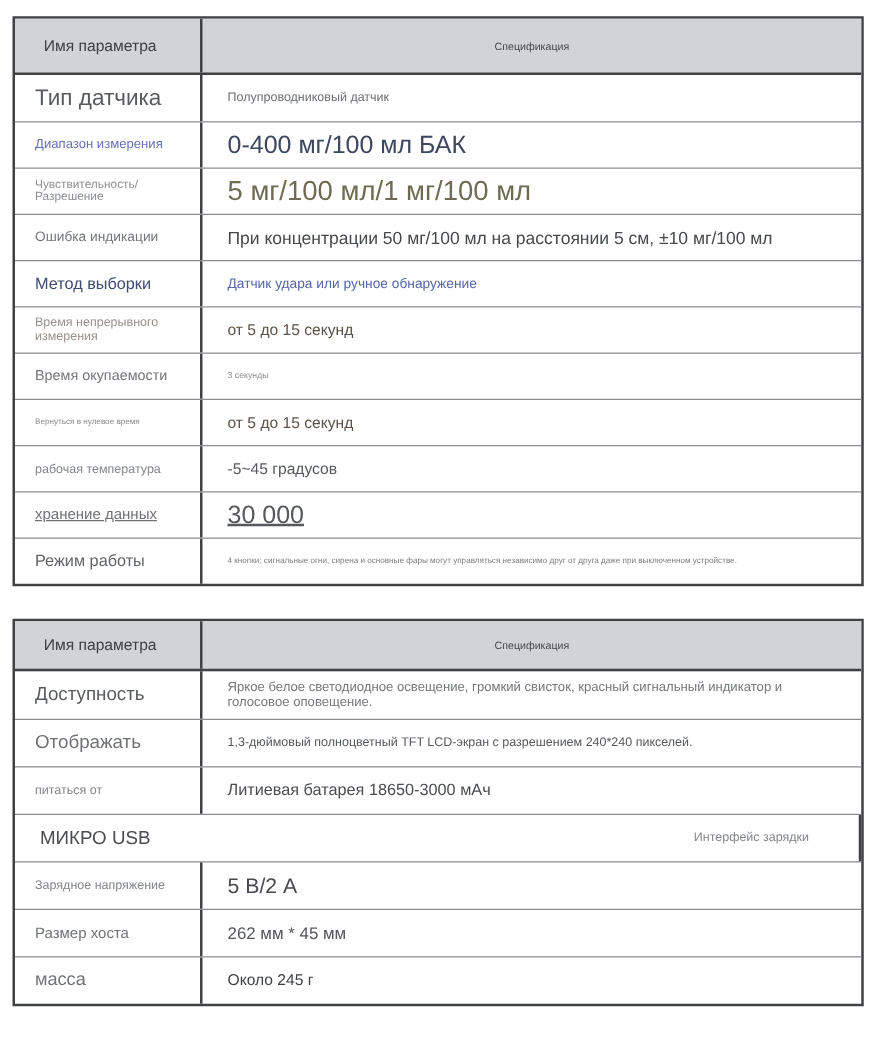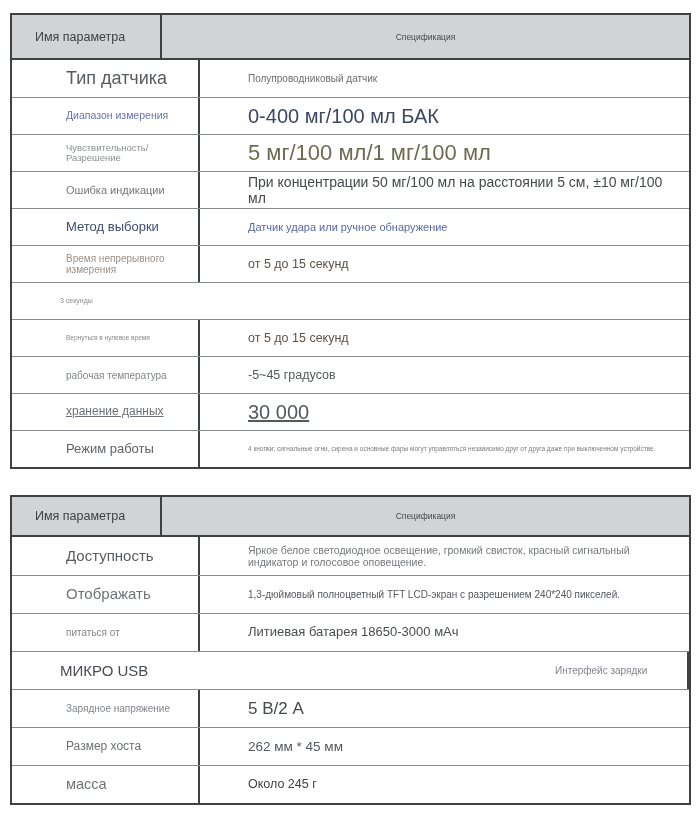--- a/index.html
+++ b/index.html
@@ -43,32 +43,32 @@
     justify-content: center;
     font-size: 8.5px;
     color: #46494c;
   }
   .row {
     display: flex;
     height: 38px;
   }
   .spec-table[data-table-index="0"] .row { height: 37px; }
   .row + .row { border-top: 1px solid #8a8d90; }
-  .cell { display: flex; align-items: center; margin-left: 38px; }
+  .cell { display: flex; align-items: center; }
   .name-cell {
     width: 150px;
     flex: 0 0 150px;
     padding-left: 16px;
     padding-right: 6px;
     border-right: 2px solid #3f4143;
     line-height: 1.1;
   }
   .value-cell {
     flex: 1;
-    padding-left: 10px;
+    padding-left: 20px;
     padding-right: 12px;
     line-height: 1.15;
   }
 </style>
 </head>
 <body>
 
 <div class="page">
 
   <section class="spec-table" data-table-index="0">
@@ -95,20 +95,21 @@
         </div>
         <div class="row">
           <div class="cell name-cell" style="font-size: 13px; color: rgb(62, 76, 114);">Метод выборки</div>
           <div class="cell value-cell" style="font-size: 11px; color: rgb(85, 104, 165);">Датчик удара или ручное обнаружение</div>
         </div>
         <div class="row">
           <div class="cell name-cell" style="font-size: 10px; color: rgb(155, 144, 137);">Время непрерывного измерения</div>
           <div class="cell value-cell" style="font-size: 12.5px; color: rgb(93, 82, 71);">от 5 до 15 секунд</div>
         </div>
         <div class="row">
+          <div class="cell name-cell" style="font-size: 11.5px; color: rgb(114, 117, 122);">Время окупаемости</div>
           <div class="cell value-cell" style="font-size: 7px; color: rgb(138, 141, 144);">3 секунды</div>
         </div>
         <div class="row">
           <div class="cell name-cell" style="font-size: 6.5px; color: rgb(133, 136, 139);">Вернуться в нулевое время</div>
           <div class="cell value-cell" style="font-size: 12.5px; color: rgb(93, 82, 71);">от 5 до 15 секунд</div>
         </div>
         <div class="row">
           <div class="cell name-cell" style="font-size: 10px; color: rgb(130, 133, 138);">рабочая температура</div>
           <div class="cell value-cell" style="font-size: 12.5px; color: rgb(85, 88, 92);">-5~45 градусов</div>
         </div>

